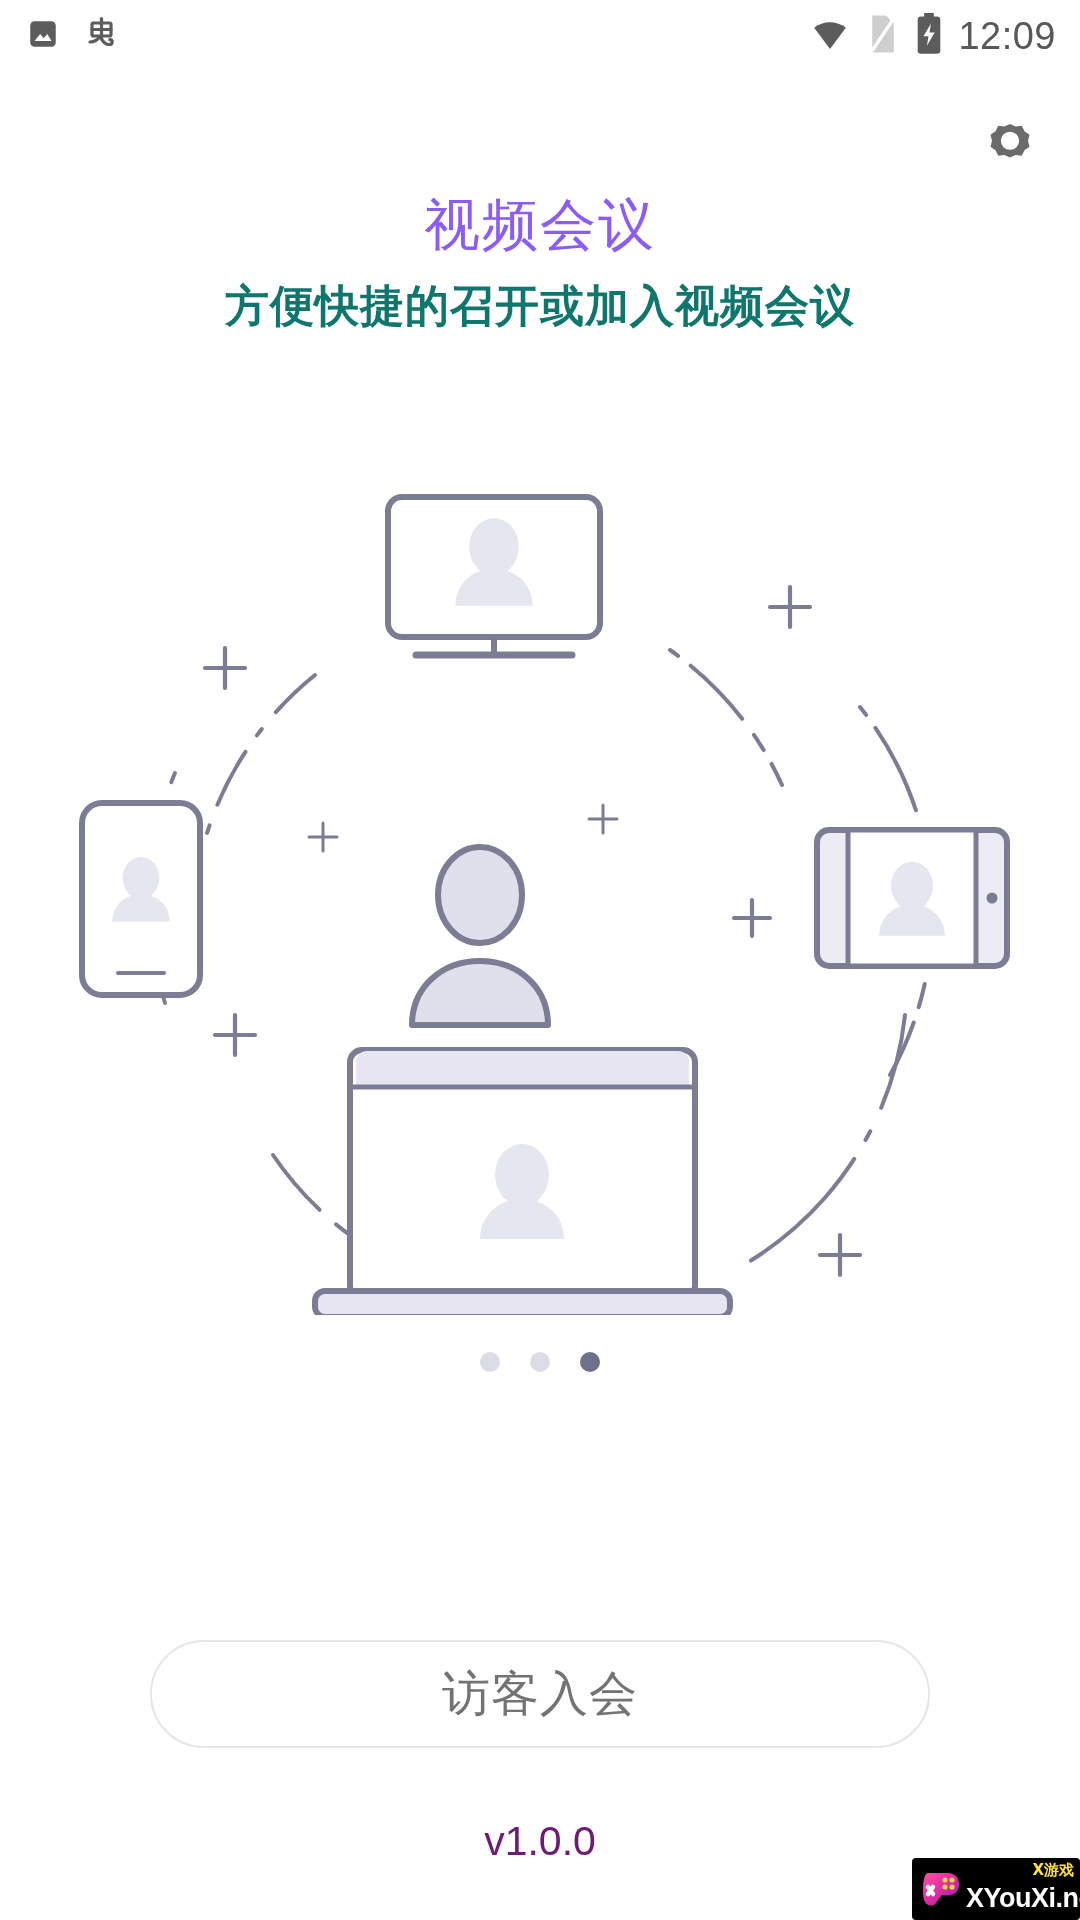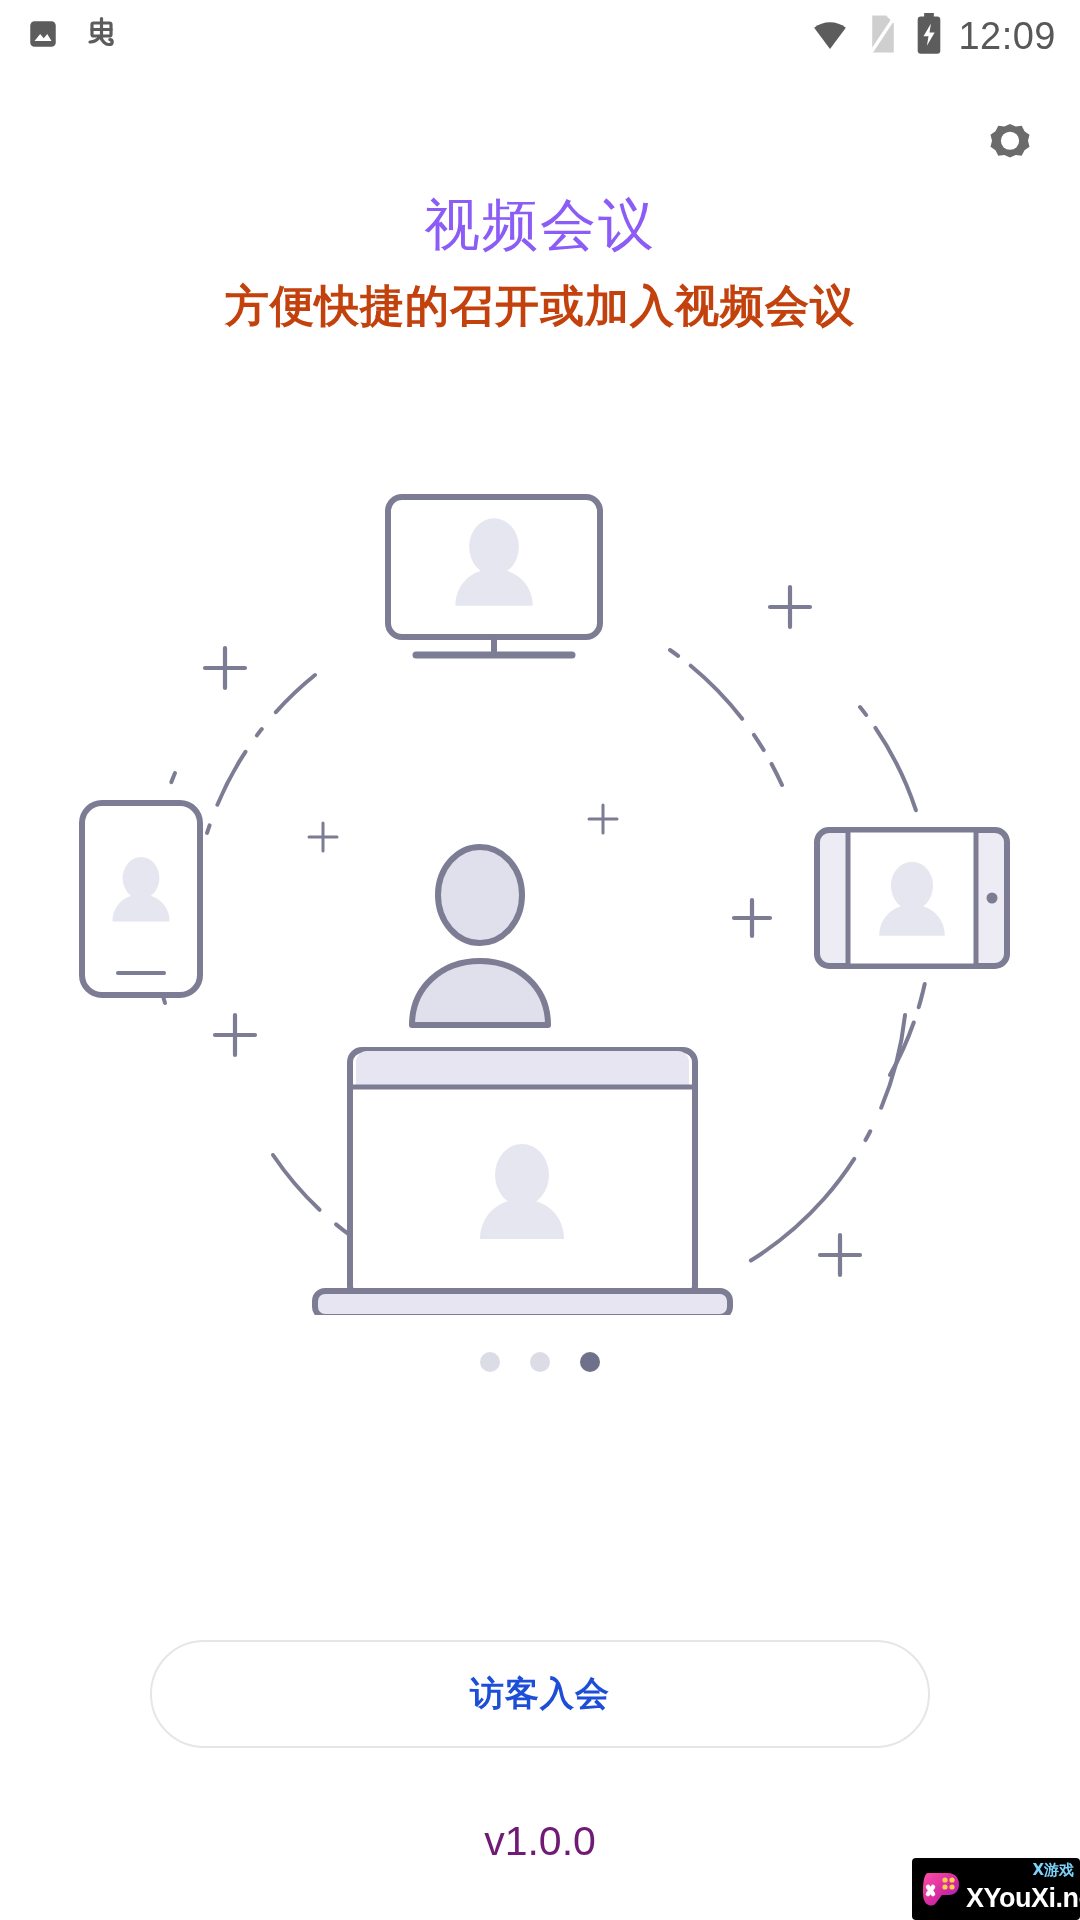--- a/index.html
+++ b/index.html
@@ -63,21 +63,21 @@
     font-family: "DejaVu Sans", sans-serif;
   }
   .subtitle {
     position: absolute;
     top: 277px;
     left: 0;
     width: 1080px;
     text-align: center;
     font-size: 44px;
     font-weight: bold;
-    color: #c2410c;
+    color: #0f766e;
     letter-spacing: 1px;
     font-family: "DejaVu Sans", sans-serif;
   }
 
   
   .illustration {
     position: absolute;
     top: 455px;
     left: 60px;
     width: 960px;
@@ -122,29 +122,28 @@
   }
   .btn-secondary {
     position: absolute;
     top: 1640px;
     left: 150px;
     width: 780px;
     height: 108px;
     border-radius: 54px;
     background: #ffffff;
     border: 2px solid #e6e6ea;
-    color: #1d4ed8;
-    font-size: 34px;
+    color: #737373;
+    font-size: 48px;
     letter-spacing: 1px;
     display: flex;
     align-items: center;
     justify-content: center;
     cursor: pointer;
     font-family: "DejaVu Sans", sans-serif;
-    font-weight: bold;
   }
 
   .version {
     position: absolute;
     top: 1818px;
     left: 0;
     width: 1080px;
     text-align: center;
     font-size: 41px;
     color: #701a75;
@@ -182,21 +181,21 @@
     font-weight: bold;
     color: #ffffff;
     letter-spacing: -0.5px;
     font-family: "Liberation Sans", sans-serif;
   }
   .wm-sub {
     position: absolute;
     right: 6px; top: 3px;
     font-size: 15px;
     font-weight: bold;
-    color: #7dd3fc;
+    color: #fde047;
     font-family: "DejaVu Sans", sans-serif;
   }
 </style>
 </head>
 <body>
 
 <div class="screen">
 
   <div class="statusbar">
     <div class="sb-left">

